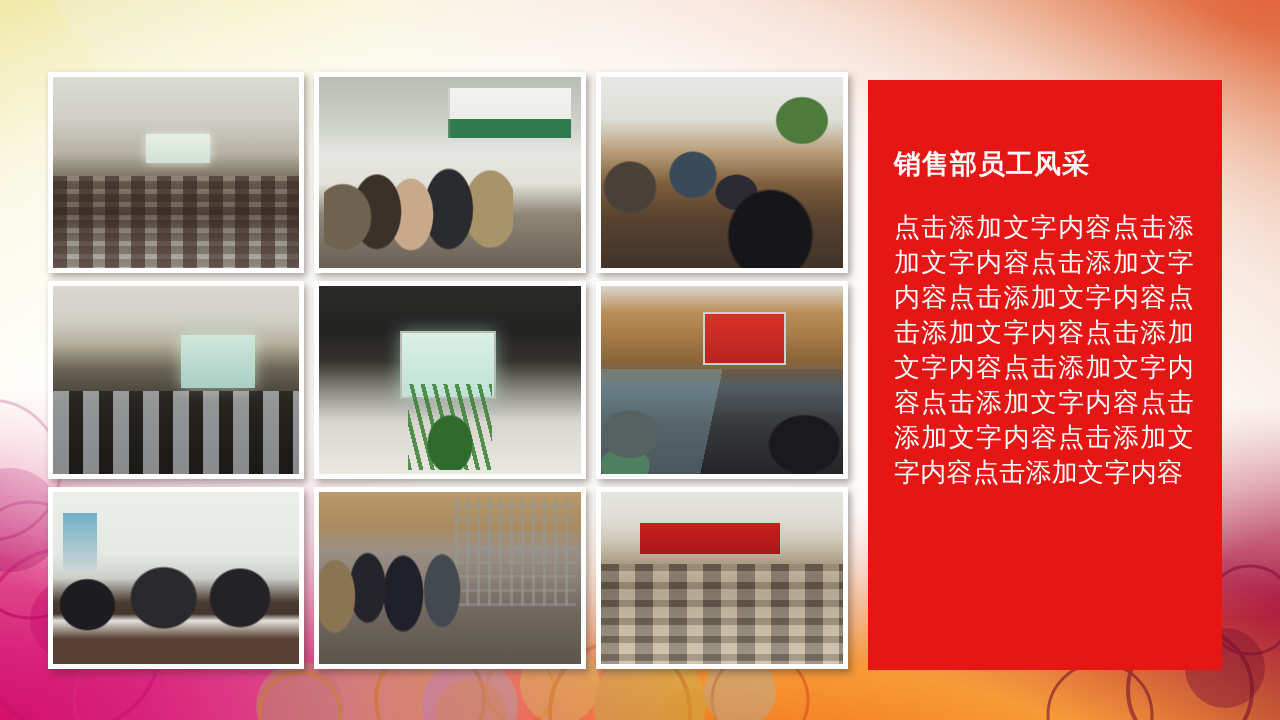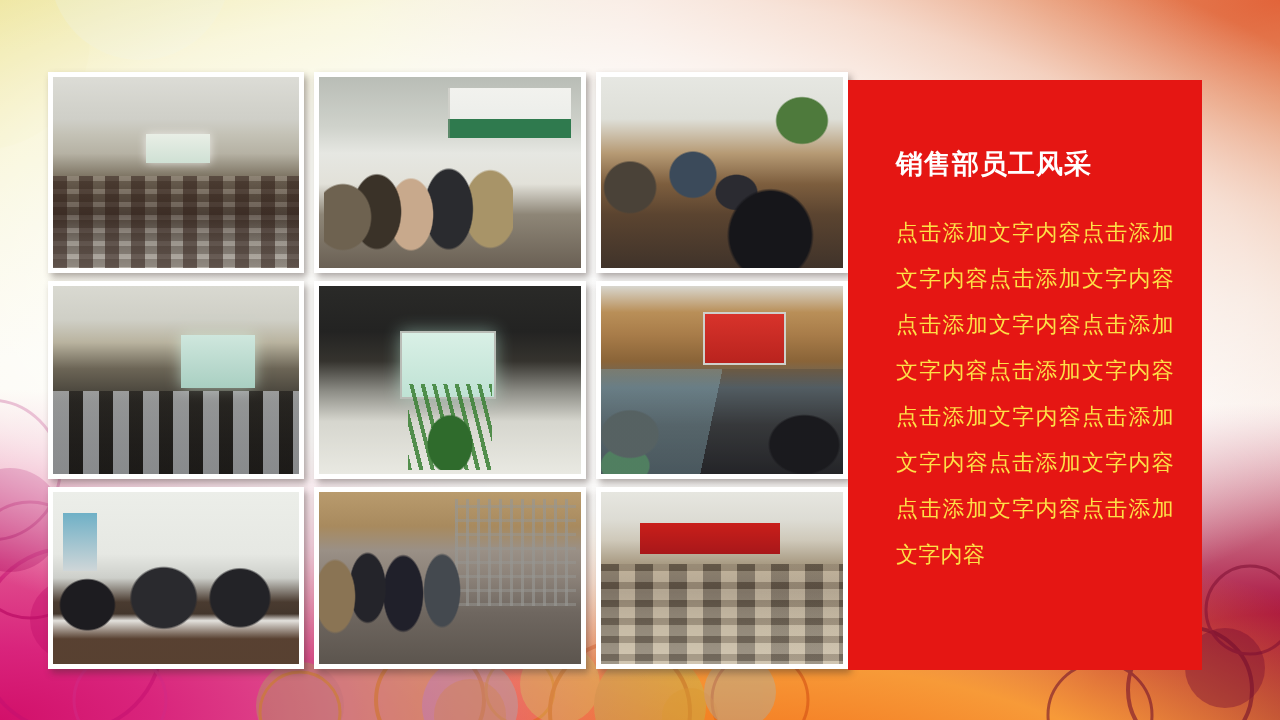--- a/index.html
+++ b/index.html
@@ -230,37 +230,37 @@
     content:""; position:absolute; left:0; right:0; top:42%; bottom:0;
     background:
       repeating-linear-gradient(90deg, rgba(60,48,36,.38) 0 18px, rgba(205,188,160,.42) 18px 34px),
       repeating-linear-gradient(180deg, rgba(40,32,26,.42) 0 7px, rgba(230,225,212,.3) 7px 18px);
     opacity:.92;
   }
 
   
   .red-panel {
     position: absolute;
-    left: 848px; top: 80px;
+    left: 868px; top: 80px;
     width: 354px; height: 590px;
     background: #e51613;
-    padding: 68px 28px 0 48px;
+    padding: 68px 28px 0 26px;
   }
   .panel-title {
     color: #ffffff;
     font-size: 27px;
     font-weight: bold;
     letter-spacing: 1px;
     line-height: 1.2;
     margin-bottom: 30px;
   }
   .panel-body {
-    color: #fde047;
-    font-size: 22px;
-    line-height: 46px;
+    color: #ffffff;
+    font-size: 26px;
+    line-height: 35px;
     letter-spacing: 0.3px;
     text-align: justify;
     text-justify: inter-character;
   }
 </style>
 </head>
 <body>
 
 <div id="slide">
 

